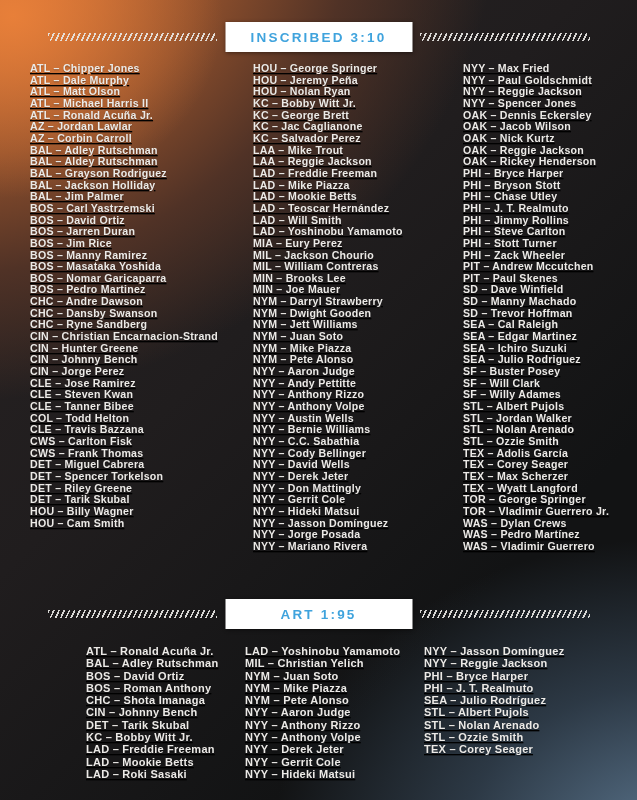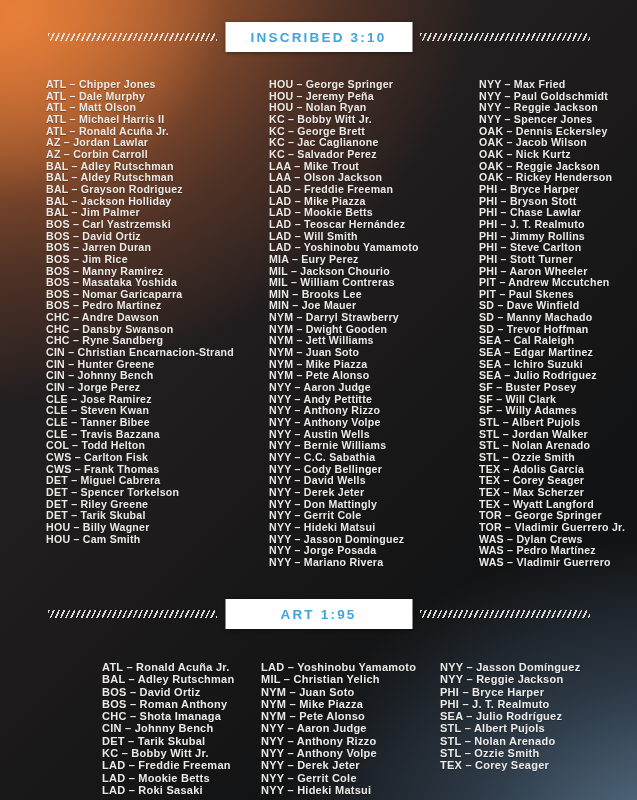--- a/index.html
+++ b/index.html
@@ -32,21 +32,21 @@
     display:flex;align-items:center;justify-content:center;
   }
   .header-box span{
     color:#3fa3dd;
     font-size:13.5px;font-weight:bold;
     letter-spacing:2.2px;
     white-space:nowrap;
   }
   
   ul.col{
-    position:absolute;margin:16px;padding:0;list-style:none;
+    position:absolute;margin:0;padding:0;list-style:none;text-decoration:underline;
   }
   ul.col li{
     color:#eceae7;
     font-weight:bold;
     white-space:nowrap;
     letter-spacing:.25px;
     text-shadow:0 1px 1px rgba(0,0,0,.35);
   }
   .s1 ul.col li{font-size:10.6px;line-height:11.65px;}
   .s2 ul.col li{font-size:11px;line-height:12.3px;}
@@ -94,41 +94,41 @@
         <li>CHC – Andre Dawson</li>
         <li>CHC – Dansby Swanson</li>
         <li>CHC – Ryne Sandberg</li>
         <li>CIN – Christian Encarnacion-Strand</li>
         <li>CIN – Hunter Greene</li>
         <li>CIN – Johnny Bench</li>
         <li>CIN – Jorge Perez</li>
         <li>CLE – Jose Ramirez</li>
         <li>CLE – Steven Kwan</li>
         <li>CLE – Tanner Bibee</li>
+        <li>COL – Todd Helton</li>
         <li>CLE – Travis Bazzana</li>
-        <li>COL – Todd Helton</li>
         <li>CWS – Carlton Fisk</li>
         <li>CWS – Frank Thomas</li>
         <li>DET – Miguel Cabrera</li>
         <li>DET – Spencer Torkelson</li>
         <li>DET – Riley Greene</li>
         <li>DET – Tarik Skubal</li>
         <li>HOU – Billy Wagner</li>
         <li>HOU – Cam Smith</li>
       </ul>
     <ul class="col col2">
         <li>HOU – George Springer</li>
         <li>HOU – Jeremy Peña</li>
         <li>HOU – Nolan Ryan</li>
         <li>KC – Bobby Witt Jr.</li>
         <li>KC – George Brett</li>
         <li>KC – Jac Caglianone</li>
         <li>KC – Salvador Perez</li>
         <li>LAA – Mike Trout</li>
-        <li>LAA – Olson Jackson</li>
+        <li>LAA – Reggie Jackson</li>
         <li>LAD – Freddie Freeman</li>
         <li>LAD – Mike Piazza</li>
         <li>LAD – Mookie Betts</li>
         <li>LAD – Teoscar Hernández</li>
         <li>LAD – Will Smith</li>
         <li>LAD – Yoshinobu Yamamoto</li>
         <li>MIA – Eury Perez</li>
         <li>MIL – Jackson Chourio</li>
         <li>MIL – William Contreras</li>
         <li>MIN – Brooks Lee</li>
@@ -161,26 +161,26 @@
         <li>NYY – Paul Goldschmidt</li>
         <li>NYY – Reggie Jackson</li>
         <li>NYY – Spencer Jones</li>
         <li>OAK – Dennis Eckersley</li>
         <li>OAK – Jacob Wilson</li>
         <li>OAK – Nick Kurtz</li>
         <li>OAK – Reggie Jackson</li>
         <li>OAK – Rickey Henderson</li>
         <li>PHI – Bryce Harper</li>
         <li>PHI – Bryson Stott</li>
-        <li>PHI – Chase Lawlar</li>
+        <li>PHI – Chase Utley</li>
         <li>PHI – J. T. Realmuto</li>
         <li>PHI – Jimmy Rollins</li>
         <li>PHI – Steve Carlton</li>
         <li>PHI – Stott Turner</li>
-        <li>PHI – Aaron Wheeler</li>
+        <li>PHI – Zack Wheeler</li>
         <li>PIT – Andrew Mccutchen</li>
         <li>PIT – Paul Skenes</li>
         <li>SD – Dave Winfield</li>
         <li>SD – Manny Machado</li>
         <li>SD – Trevor Hoffman</li>
         <li>SEA – Cal Raleigh</li>
         <li>SEA – Edgar Martinez</li>
         <li>SEA – Ichiro Suzuki</li>
         <li>SEA – Julio Rodriguez</li>
         <li>SF – Buster Posey</li>

